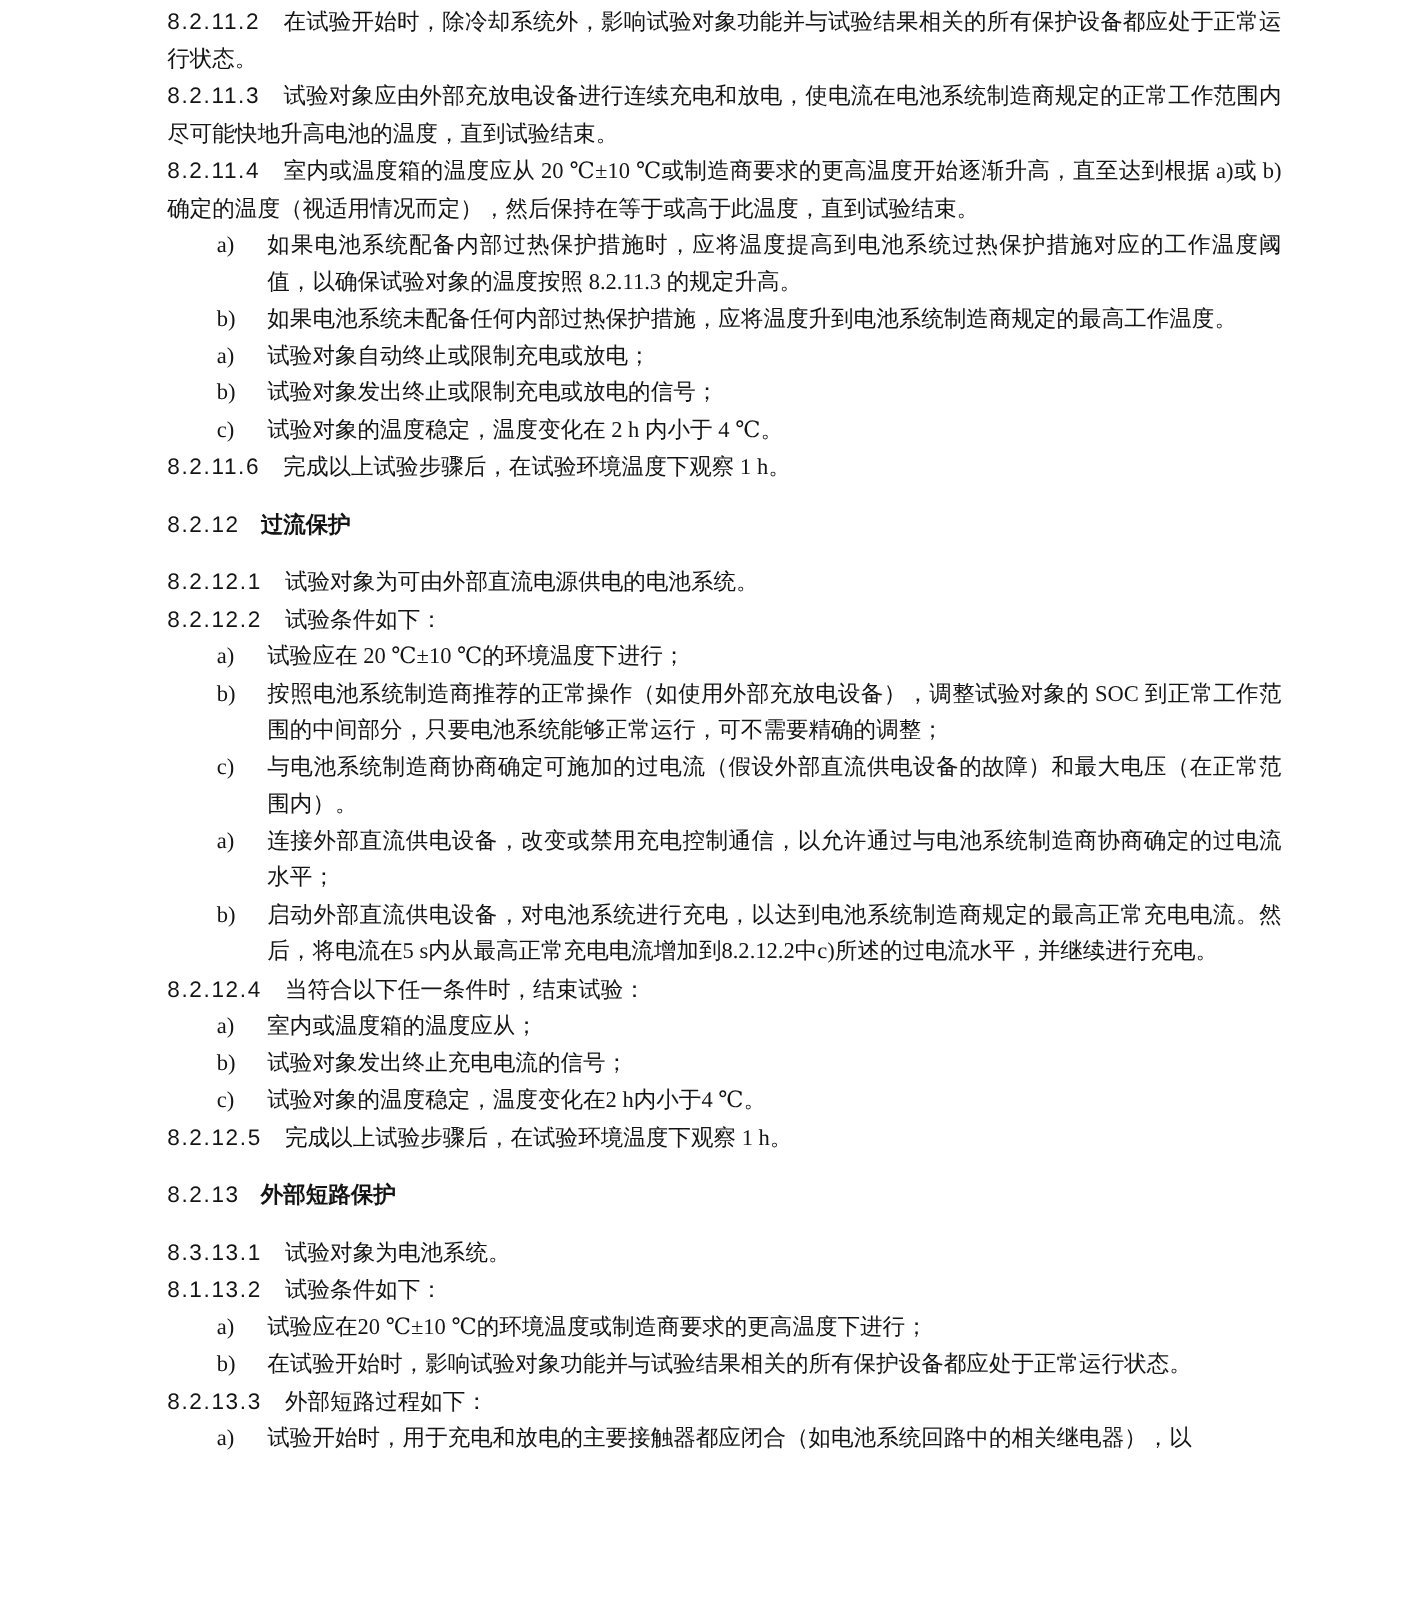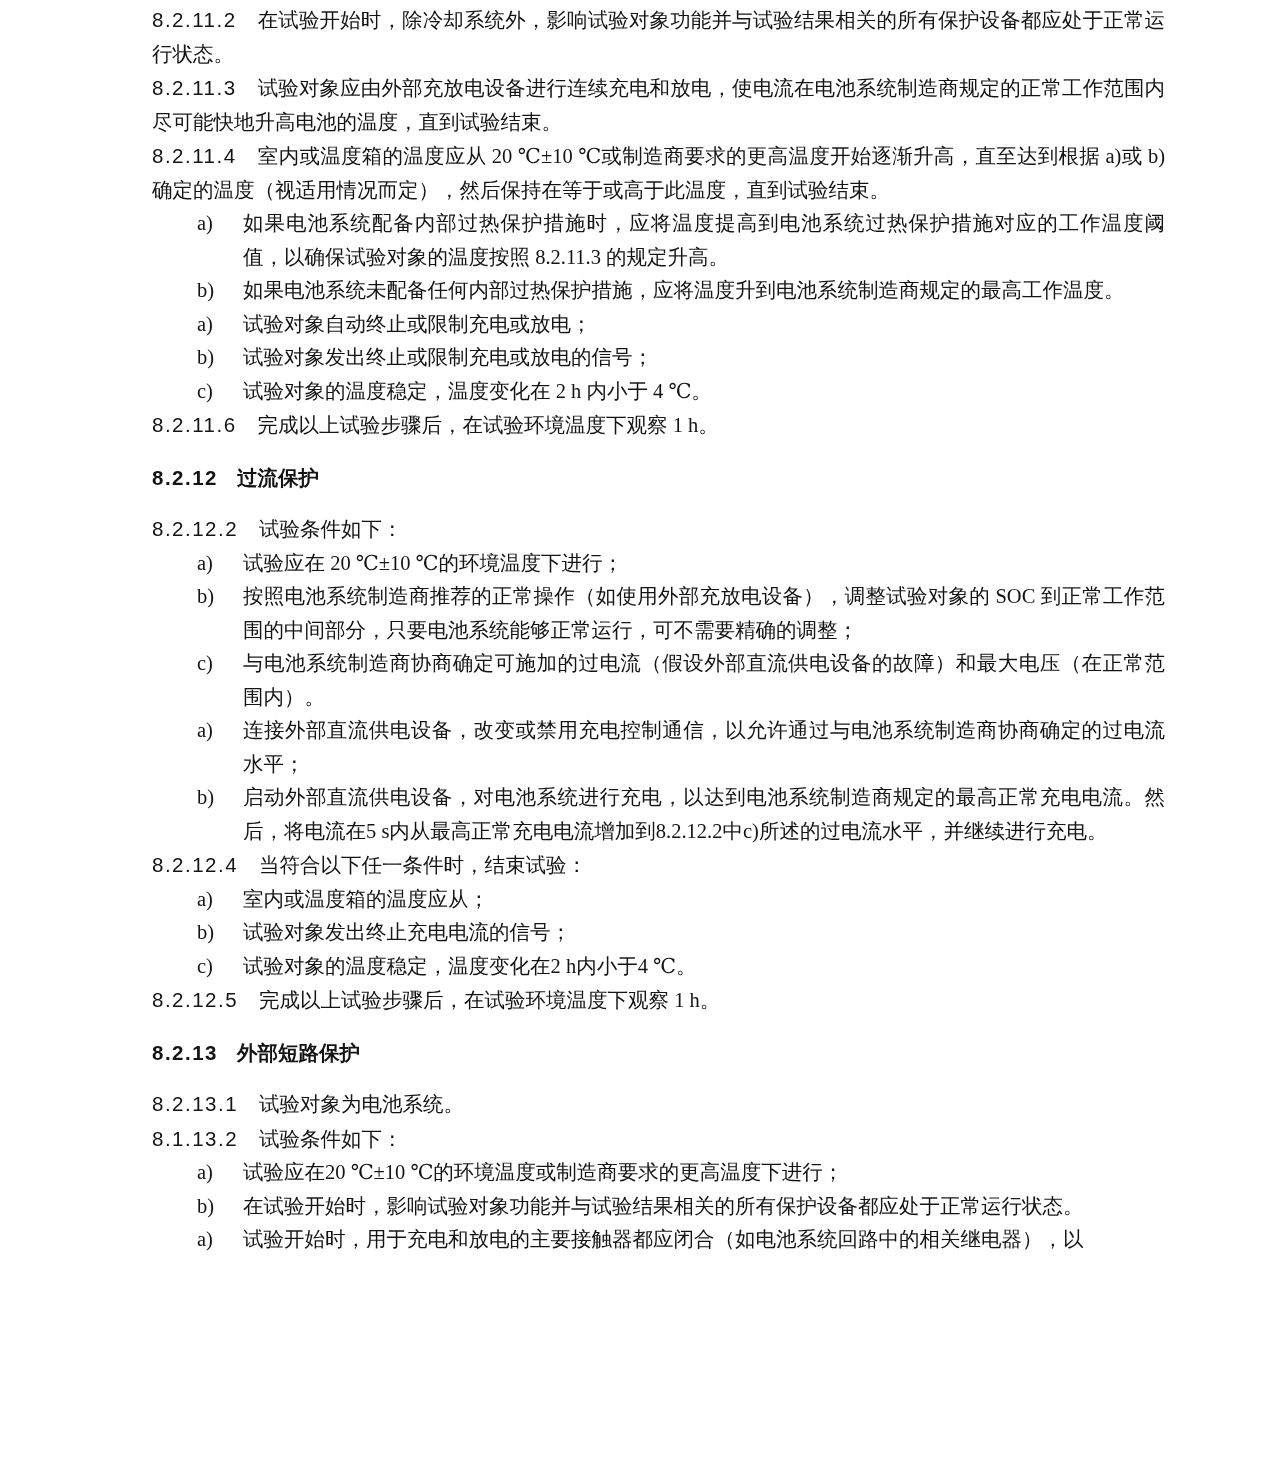--- a/index.html
+++ b/index.html
@@ -35,21 +35,21 @@
   
   .heading {
     font-family: "Liberation Sans", "DejaVu Sans", sans-serif;
     font-weight: 700;
     font-size: 20.5px;
     line-height: 33.5px;
     margin-top: 18px;
     margin-bottom: 18px;
   }
   .heading .num {
-    font-weight: 700;
+    font-weight: 400;
     margin-right: 19px;
   }
   
   .item {
     display: flex;
     margin-left: 45px;
   }
   .item .marker {
     flex: 0 0 46px;
     width: 46px;
@@ -82,20 +82,21 @@
       <div class="item">
         <span class="marker">b)</span>
         <span class="itext">试验对象发出终止或限制充电或放电的信号；</span>
       </div>
       <div class="item">
         <span class="marker">c)</span>
         <span class="itext">试验对象的温度稳定，温度变化在 2 h 内小于 4 ℃。</span>
       </div>
       <p class="clause"><span class="num">8.2.11.6</span><span class="ctext">完成以上试验步骤后，在试验环境温度下观察 1 h。</span></p>
       <h3 class="heading"><span class="num">8.2.12</span><span class="htext">过流保护</span></h3>
+      <p class="clause"><span class="num">8.2.12.1</span><span class="ctext">试验对象为可由外部直流电源供电的电池系统。</span></p>
       <p class="clause"><span class="num">8.2.12.2</span><span class="ctext">试验条件如下：</span></p>
       <div class="item">
         <span class="marker">a)</span>
         <span class="itext">试验应在 20 ℃±10 ℃的环境温度下进行；</span>
       </div>
       <div class="item">
         <span class="marker">b)</span>
         <span class="itext">按照电池系统制造商推荐的正常操作（如使用外部充放电设备），调整试验对象的 SOC 到正常工作范围的中间部分，只要电池系统能够正常运行，可不需要精确的调整；</span>
       </div>
       <div class="item">
@@ -118,28 +119,29 @@
       <div class="item">
         <span class="marker">b)</span>
         <span class="itext">试验对象发出终止充电电流的信号；</span>
       </div>
       <div class="item">
         <span class="marker">c)</span>
         <span class="itext">试验对象的温度稳定，温度变化在2 h内小于4 ℃。</span>
       </div>
       <p class="clause"><span class="num">8.2.12.5</span><span class="ctext">完成以上试验步骤后，在试验环境温度下观察 1 h。</span></p>
       <h3 class="heading"><span class="num">8.2.13</span><span class="htext">外部短路保护</span></h3>
-      <p class="clause"><span class="num">8.2.13.1</span><span class="ctext">试验对象为电池系统。</span></p>
+      <p class="clause"><span class="num">8.3.13.1</span><span class="ctext">试验对象为电池系统。</span></p>
       <p class="clause"><span class="num">8.1.13.2</span><span class="ctext">试验条件如下：</span></p>
       <div class="item">
         <span class="marker">a)</span>
         <span class="itext">试验应在20 ℃±10 ℃的环境温度或制造商要求的更高温度下进行；</span>
       </div>
       <div class="item">
         <span class="marker">b)</span>
         <span class="itext">在试验开始时，影响试验对象功能并与试验结果相关的所有保护设备都应处于正常运行状态。</span>
       </div>
+      <p class="clause"><span class="num">8.2.13.3</span><span class="ctext">外部短路过程如下：</span></p>
       <div class="item">
         <span class="marker">a)</span>
         <span class="itext">试验开始时，用于充电和放电的主要接触器都应闭合（如电池系统回路中的相关继电器），以</span>
       </div>
     </div>
 </main>
 
 </body></html>

